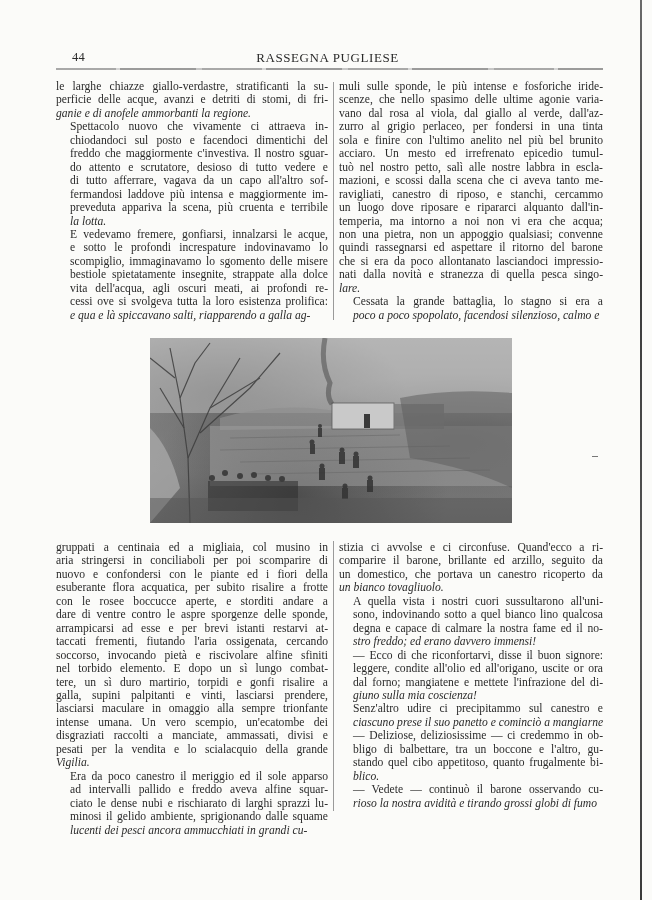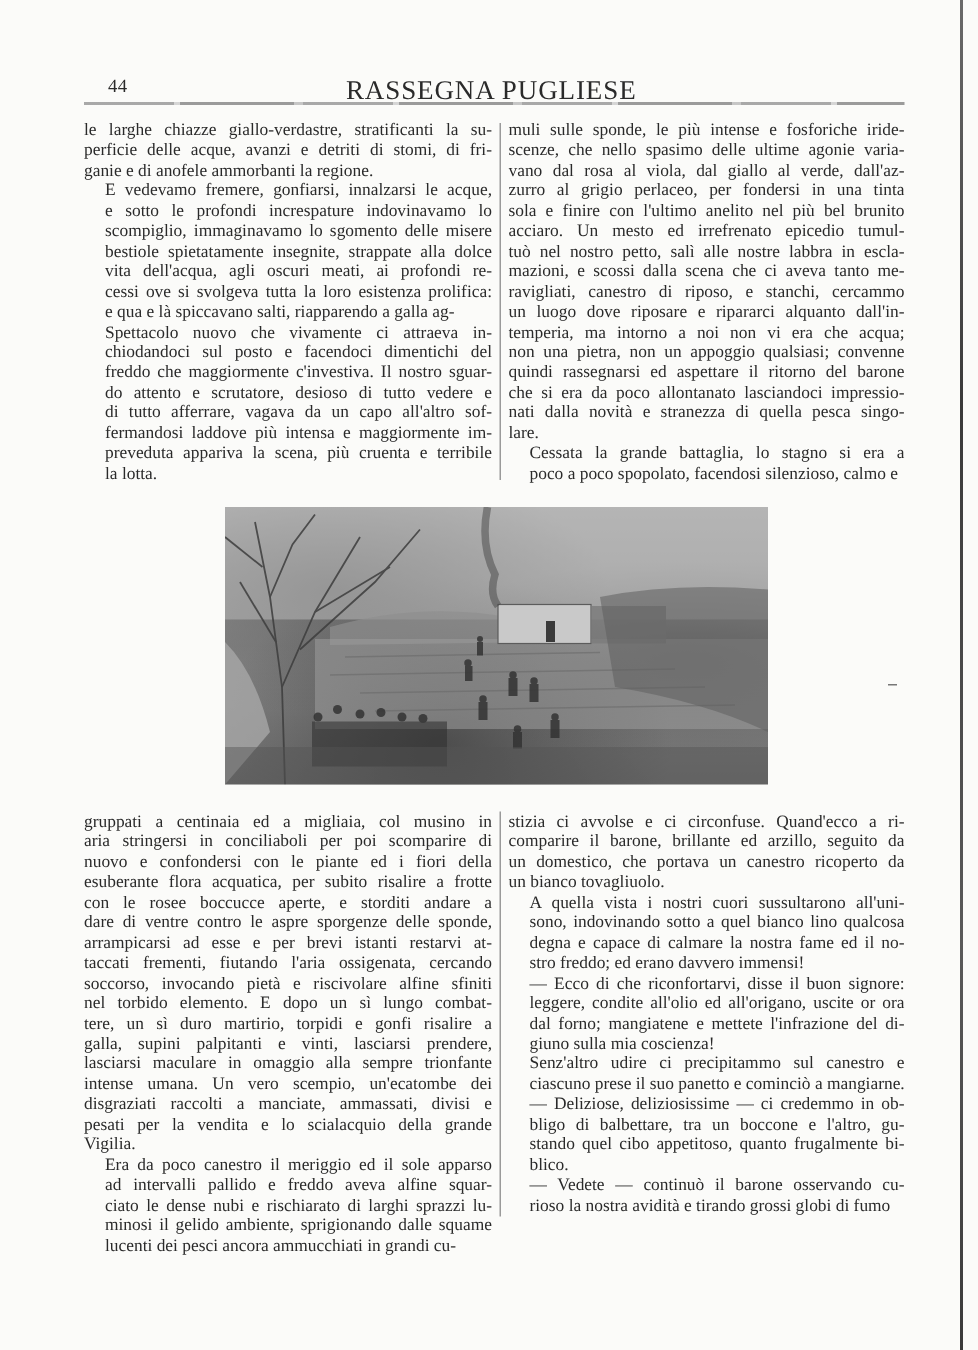--- a/index.html
+++ b/index.html
@@ -14,35 +14,35 @@
     background: linear-gradient(#6a6a6a, #3a3a3a 30%, #5a5a5a 70%, #3a3a3a);
   }
   .header {
     position: absolute; left: 56px; top: 50px; width: 547px; height: 16px;
   }
   .page-number {
     position: absolute; left: 0; top: 0; font-size: 12.5px; letter-spacing: 0.2px; margin-left: 16px;
   }
   .running-title {
     position: absolute; left: 0; right: 4px; top: 0; text-align: center;
-    font-size: 18px; letter-spacing: 0.6px;
+    font-size: 13px; letter-spacing: 0.6px;
   }
   .header-rule {
     position: absolute; left: 56px; top: 68px; width: 547px; height: 2px;
     background: repeating-linear-gradient(90deg, #9a9a9a 0 60px, #cfcfcf 60px 64px, #8a8a8a 64px 140px, #bdbdbd 140px 146px);
     opacity: 0.85;
   }
   .col {
     position: absolute; font-size: 11.6px; line-height: 13.45px;
     text-align: justify; hyphens: manual;
   }
   .col p { margin: 0; text-indent: 0; }
   .col p.indent { text-indent: 14px; }
   .col .line { display: block; text-align: justify; text-align-last: justify; white-space: nowrap; overflow: hidden; }
-  .col .line.last { text-align-last: left; }
+  .col .line.last { text-align-last: left; font-style: italic; }
   .col-top-left { left: 56px; top: 80px; width: 272px; }
   .col-top-right { left: 339px; top: 80px; width: 264px; }
   .col-bottom-left { left: 56px; top: 541px; width: 272px; }
   .col-bottom-right { left: 339px; top: 541px; width: 264px; }
   .divider {
     position: absolute; left: 333px; width: 1px; background: #9a9a9a;
   }
   .divider-top { top: 82px; height: 238px; }
   .divider-bottom { top: 541px; height: 270px; }
   .illustration {
@@ -70,37 +70,37 @@
 </div>
 <div class="header-rule"></div>
 
 <div class="col col-top-left">
     <p>
       <span class="line">le larghe chiazze giallo-verdastre, stratificanti la su-</span>
       <span class="line">perficie delle acque, avanzi e detriti di stomi, di fri-</span>
       <span class="line last">ganie e di anofele ammorbanti la regione.</span>
     </p>
     <p class="indent">
-      <span class="line" style="text-indent: 14px;">E vedevamo fremere, gonfiarsi, innalzarsi le acque,</span>
-      <span class="line">e sotto le profondi increspature indovinavamo lo</span>
-      <span class="line">scompiglio, immaginavamo lo sgomento delle misere</span>
-      <span class="line">bestiole spietatamente insegnite, strappate alla dolce</span>
-      <span class="line">vita dell'acqua, agli oscuri meati, ai profondi re-</span>
-      <span class="line">cessi ove si svolgeva tutta la loro esistenza prolifica:</span>
-      <span class="line last">e qua e là spiccavano salti, riapparendo a galla ag-</span>
-    </p>
-    <p class="indent">
       <span class="line" style="text-indent: 14px;">Spettacolo nuovo che vivamente ci attraeva in-</span>
       <span class="line">chiodandoci sul posto e facendoci dimentichi del</span>
       <span class="line">freddo che maggiormente c'investiva. Il nostro sguar-</span>
       <span class="line">do attento e scrutatore, desioso di tutto vedere e</span>
       <span class="line">di tutto afferrare, vagava da un capo all'altro sof-</span>
       <span class="line">fermandosi laddove più intensa e maggiormente im-</span>
       <span class="line">preveduta appariva la scena, più cruenta e terribile</span>
       <span class="line last">la lotta.</span>
+    </p>
+    <p class="indent">
+      <span class="line" style="text-indent: 14px;">E vedevamo fremere, gonfiarsi, innalzarsi le acque,</span>
+      <span class="line">e sotto le profondi increspature indovinavamo lo</span>
+      <span class="line">scompiglio, immaginavamo lo sgomento delle misere</span>
+      <span class="line">bestiole spietatamente insegnite, strappate alla dolce</span>
+      <span class="line">vita dell'acqua, agli oscuri meati, ai profondi re-</span>
+      <span class="line">cessi ove si svolgeva tutta la loro esistenza prolifica:</span>
+      <span class="line last">e qua e là spiccavano salti, riapparendo a galla ag-</span>
     </p>
   </div>
 <div class="divider divider-top"></div>
 <div class="col col-top-right">
     <p>
       <span class="line">muli sulle sponde, le più intense e fosforiche iride-</span>
       <span class="line">scenze, che nello spasimo delle ultime agonie varia-</span>
       <span class="line">vano dal rosa al viola, dal giallo al verde, dall'az-</span>
       <span class="line">zurro al grigio perlaceo, per fondersi in una tinta</span>
       <span class="line">sola e finire con l'ultimo anelito nel più bel brunito</span>

